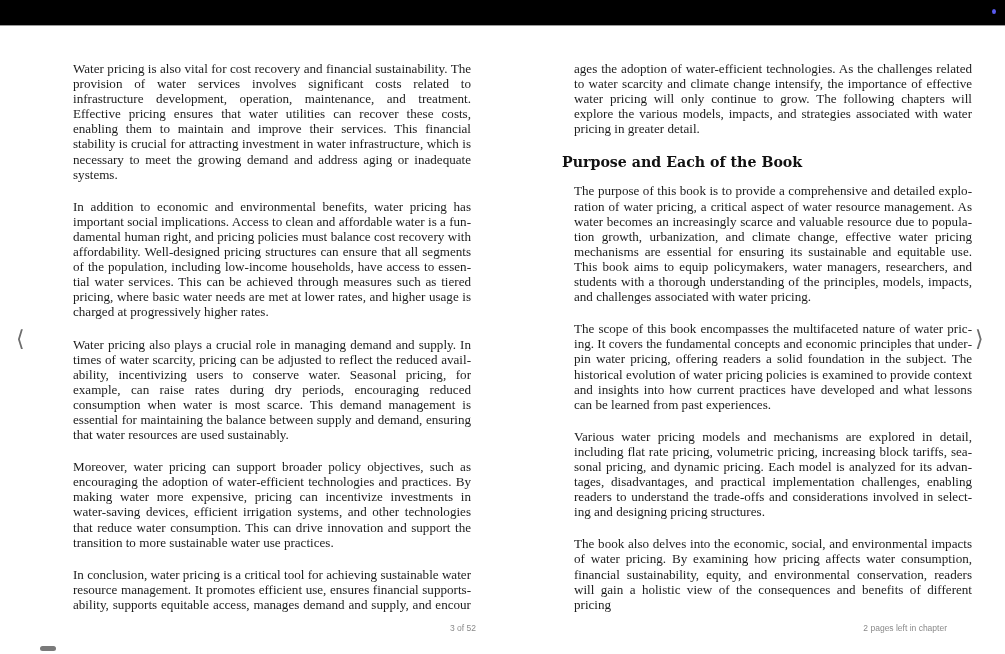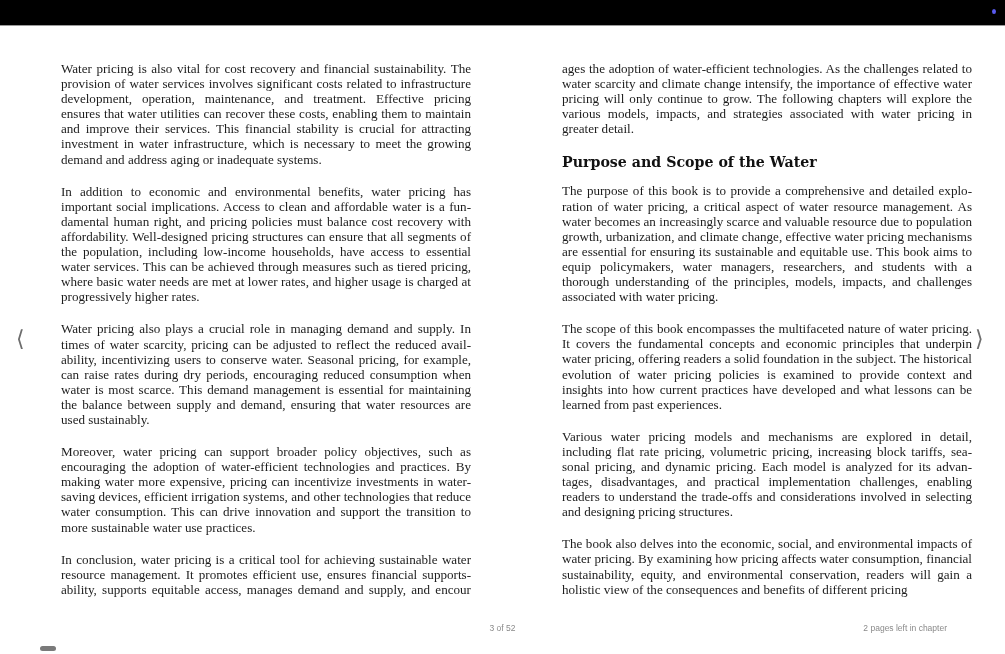--- a/index.html
+++ b/index.html
@@ -36,21 +36,21 @@
     top: 61px;
     width: 410px;
     color: #1c1c1c;
     font-family: "Liberation Serif", "DejaVu Serif", serif;
     font-size: 13.1px;
     line-height: 15.1px;
   }
   .page-left { left: 61px; }
   .page-right { left: 562px; }
   .page p {
-    margin: 0 0 17px 0;
+    margin: 0 0 17px 12px;
     text-align: justify;
     text-align-last: left;
     hyphens: manual;
   }
   .page h2 {
     margin: 2px 0 12px 0;
     font-family: "DejaVu Serif", "Liberation Serif", serif;
     font-weight: bold;
     font-size: 14.2px;
     line-height: 18px;
@@ -66,21 +66,20 @@
     cursor: pointer;
     user-select: none;
   }
   .nav-prev { left: 16px; }
   .nav-next { left: 975px; }
   .footer-page {
     position: absolute;
     top: 623px;
     left: 450px;
     width: 105px;
-    text-align: center;
     font-family: "Liberation Sans", "DejaVu Sans", sans-serif;
     font-size: 8.5px;
     color: #8a8a8a;
   }
   .footer-left-chapter {
     position: absolute;
     top: 623px;
     right: 58px;
     font-family: "Liberation Sans", "DejaVu Sans", sans-serif;
     font-size: 8.5px;
@@ -110,21 +109,21 @@
 <div class="page page-left">
   <p>Water pricing is also vital for cost recovery and financial sustainability. The provision of water services involves significant costs related to infrastructure development, operation, maintenance, and treatment. Effective pricing ensures that water utilities can recover these costs, enabling them to main­tain and improve their services. This financial stability is crucial for attract­ing investment in water infrastructure, which is necessary to meet the growing demand and address aging or inadequate systems.</p>
   <p>In addition to economic and environmental benefits, water pricing has important social implications. Access to clean and affordable water is a fun­damental human right, and pricing policies must balance cost recovery with affordability. Well-designed pricing structures can ensure that all segments of the population, including low-income households, have access to essen­tial water services. This can be achieved through measures such as tiered pricing, where basic water needs are met at lower rates, and higher usage is charged at progressively higher rates.</p>
   <p>Water pricing also plays a crucial role in managing demand and supply. In times of water scarcity, pricing can be adjusted to reflect the reduced avail­ability, incentivizing users to conserve water. Seasonal pricing, for example, can raise rates during dry periods, encouraging reduced consumption when water is most scarce. This demand management is essential for maintaining the balance between supply and demand, ensuring that water resources are used sustainably.</p>
   <p>Moreover, water pricing can support broader policy objectives, such as encouraging the adoption of water-efficient technologies and practices. By making water more expensive, pricing can incentivize investments in water-saving devices, efficient irrigation systems, and other technologies that reduce water consumption. This can drive innovation and support the tran­sition to more sustainable water use practices.</p>
   <p style="text-align-last: justify;">In conclusion, water pricing is a critical tool for achieving sustainable water resource management. It promotes efficient use, ensures financial supports­ability, supports equitable access, manages demand and supply, and encour­</p>
 </div>
 
 <div class="page page-right">
   <p>ages the adoption of water-efficient technologies. As the challenges related to water scarcity and climate change intensify, the importance of effective water pricing will only continue to grow. The following chapters will explore the various models, impacts, and strategies associated with water pricing in greater detail.</p>
-  <h2>Purpose and Scope of the Water</h2>
+  <h2>Purpose and Each of the Book</h2>
   <p>The purpose of this book is to provide a comprehensive and detailed explo­ration of water pricing, a critical aspect of water resource management. As water becomes an increasingly scarce and valuable resource due to popula­tion growth, urbanization, and climate change, effective water pricing mech­anisms are essential for ensuring its sustainable and equitable use. This book aims to equip policymakers, water managers, researchers, and stu­dents with a thorough understanding of the principles, models, impacts, and challenges associated with water pricing.</p>
   <p>The scope of this book encompasses the multifaceted nature of water pric­ing. It covers the fundamental concepts and economic principles that under­pin water pricing, offering readers a solid foundation in the subject. The historical evolution of water pricing policies is examined to provide context and insights into how current practices have developed and what lessons can be learned from past experiences.</p>
   <p>Various water pricing models and mechanisms are explored in detail, including flat rate pricing, volumetric pricing, increasing block tariffs, sea­sonal pricing, and dynamic pricing. Each model is analyzed for its advan­tages, disadvantages, and practical implementation challenges, enabling readers to understand the trade-offs and considerations involved in select­ing and designing pricing structures.</p>
   <p>The book also delves into the economic, social, and environmental impacts of water pricing. By examining how pricing affects water consumption, financial sustainability, equity, and environmental conservation, readers will gain a holistic view of the consequences and benefits of different pricing</p>
 </div>
 
 <div class="nav-arrow nav-next">
   <span>⟩</span>
 </div>
 

